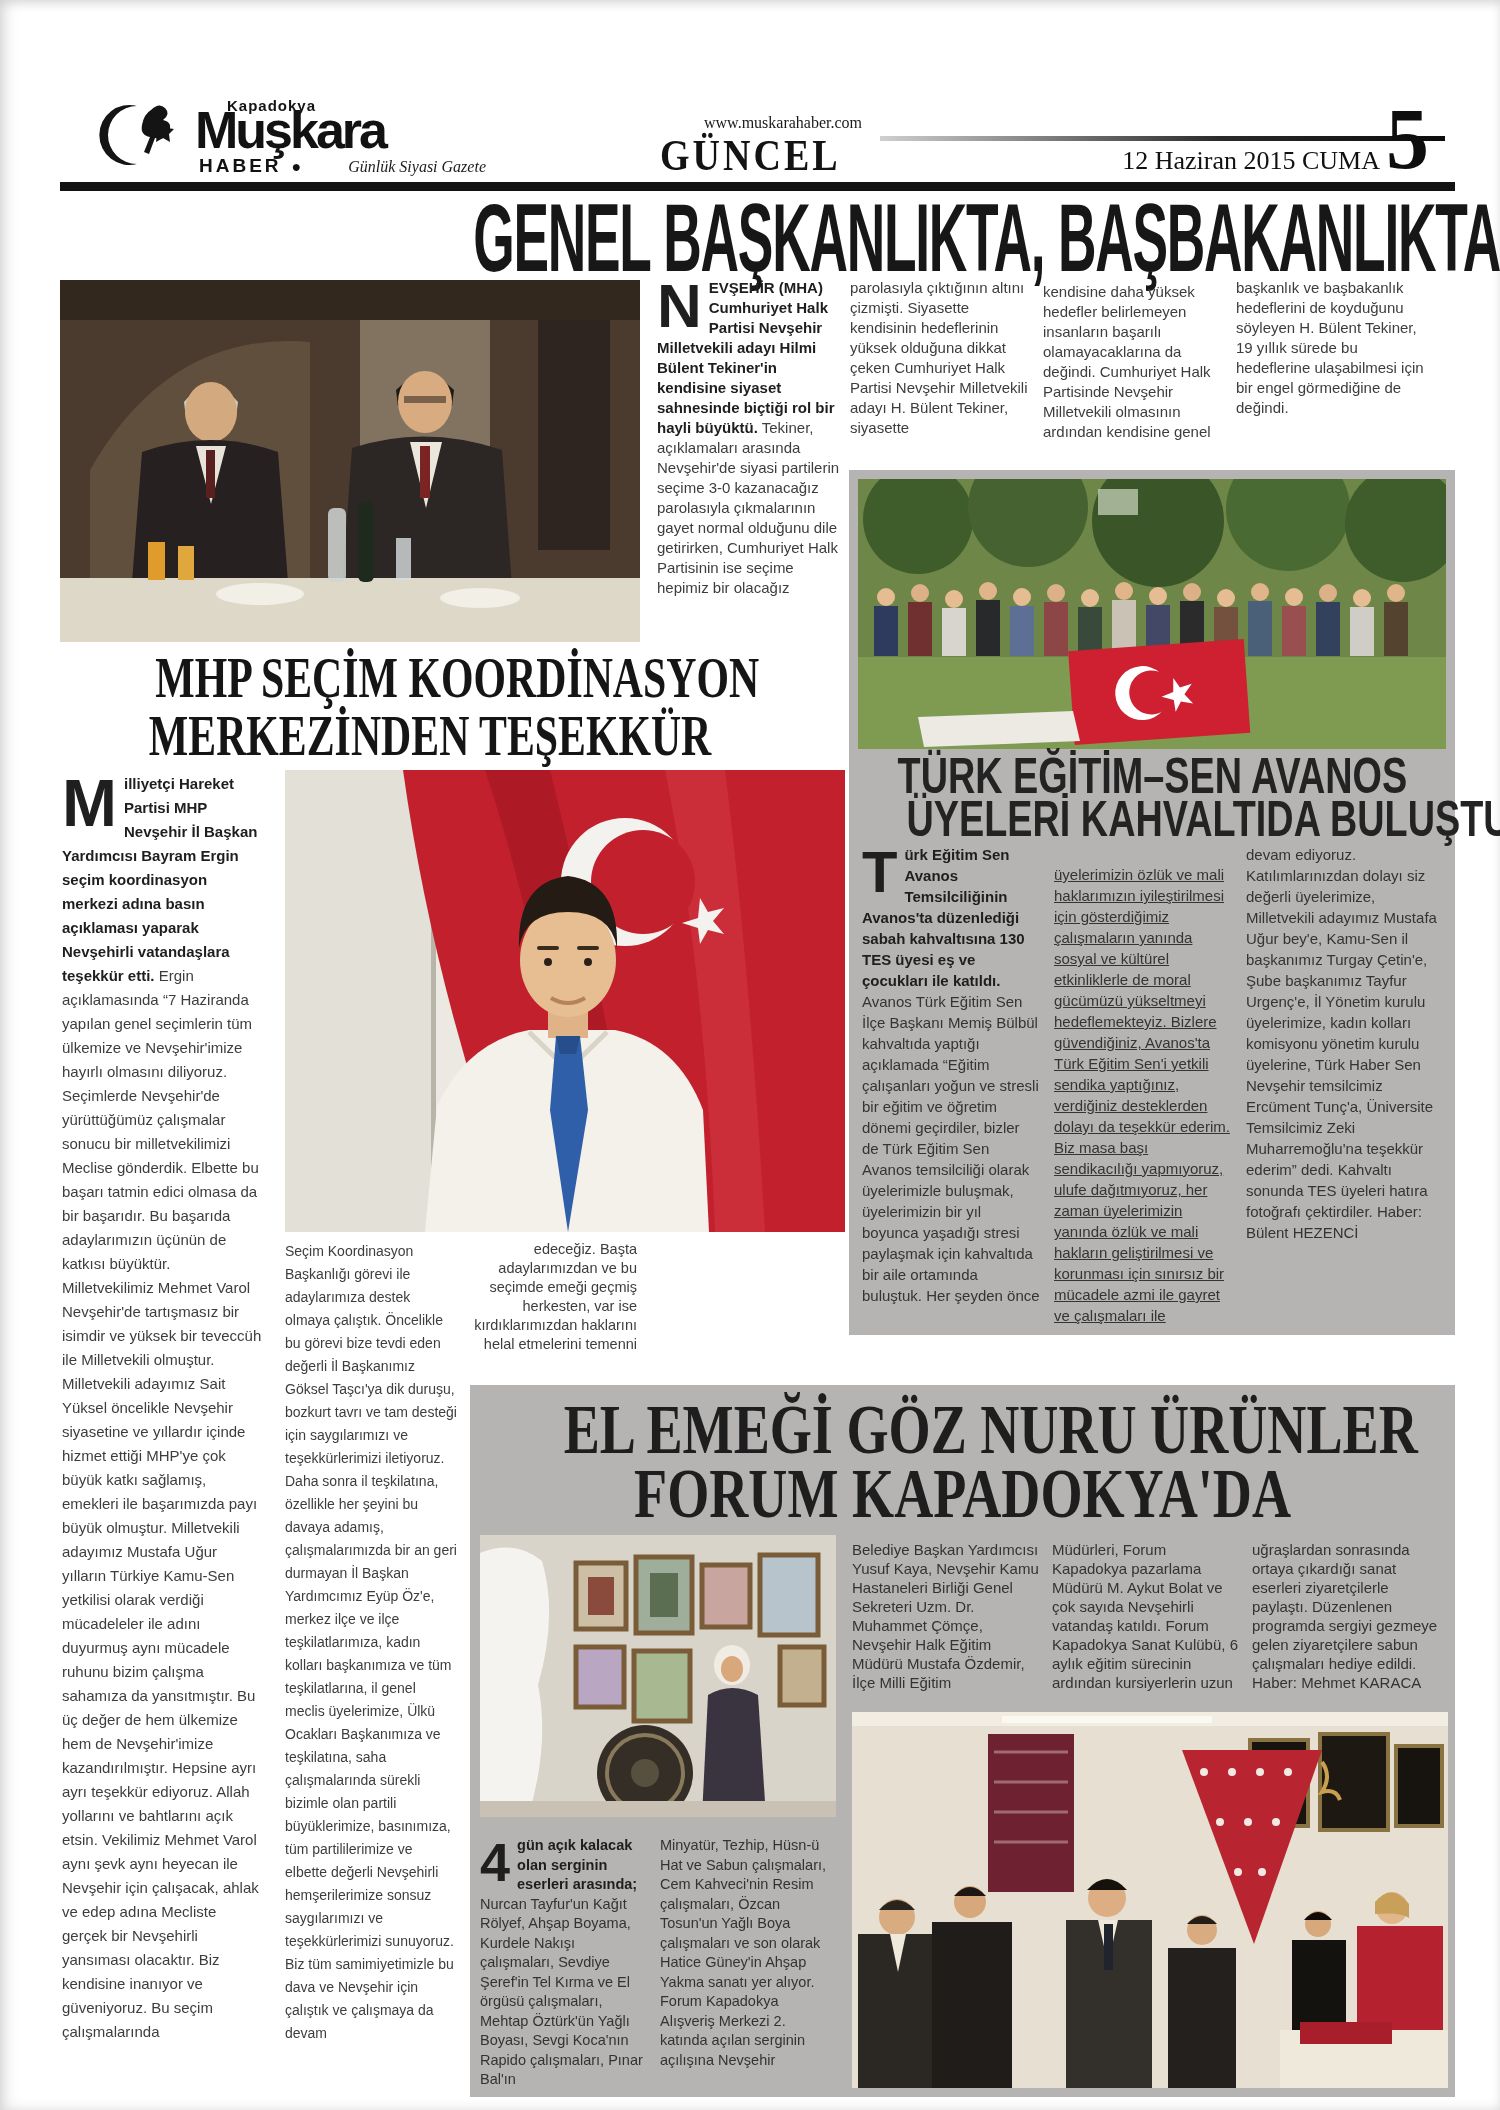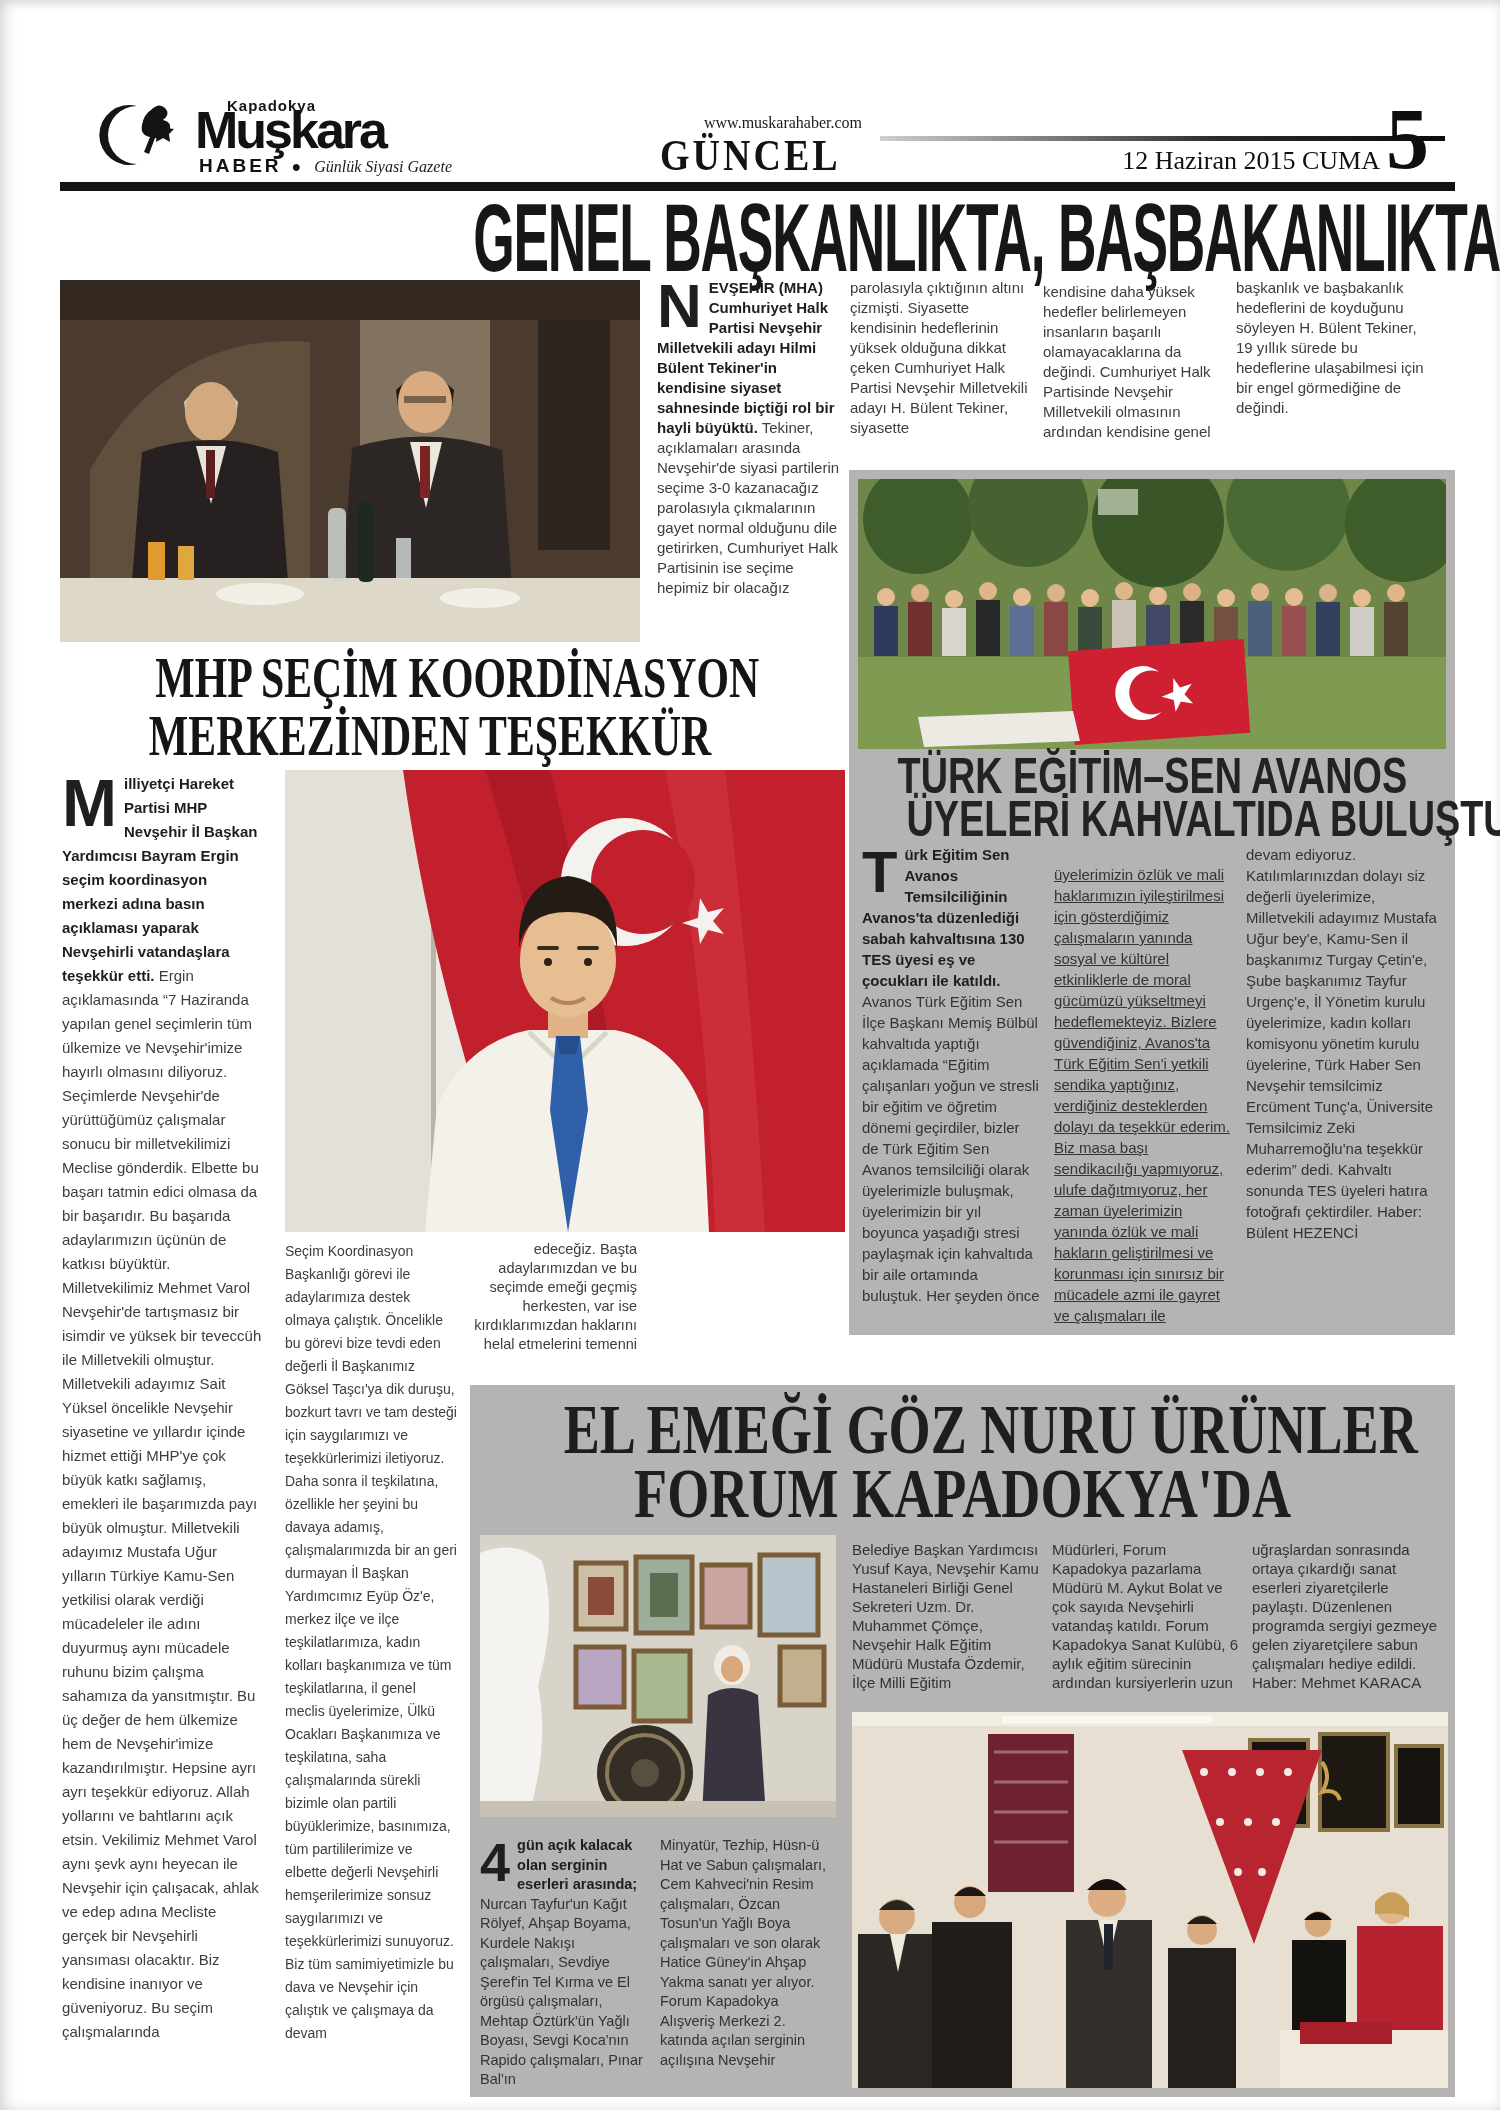--- a/index.html
+++ b/index.html
@@ -7,21 +7,21 @@
         font-family:"Liberation Sans",sans-serif;color:#3b3b3b;overflow:hidden;
         box-shadow:inset 6px 0 14px rgba(0,0,0,.12), inset 0 4px 10px rgba(0,0,0,.08);}
   .abs{position:absolute;}
   
   .logo{left:99px;top:96px;width:470px;height:84px;text-align:right;}
   .logo svg{position:absolute;left:0;top:2px;}
   .kapadokya{position:absolute;left:128px;top:2px;font:bold 15px/15px "Liberation Sans",sans-serif;color:#141414;letter-spacing:1px;}
   .muskara{position:absolute;left:96px;top:8px;font:bold 52px/52px "Liberation Sans",sans-serif;color:#121212;letter-spacing:-3px;}
   .haber-row{position:absolute;left:100px;top:60px;font:bold 19px/19px "Liberation Sans",sans-serif;color:#121212;letter-spacing:3px;}
   .haber-dot{display:inline-block;margin:0 10px;font-size:16px;}
-  .slogan{font:italic 16px/18px "Liberation Serif",serif;letter-spacing:0;font-weight:normal;color:#1c1c1c;}
+  .slogan{font:italic 16px/18px "Liberation Serif",serif;letter-spacing:0;font-weight:normal;color:#1c1c1c;margin-left:34px;}
   .website{left:704px;top:114px;font:16px/18px "Liberation Serif",serif;color:#1a1a1a;}
   .guncel{left:660px;top:130px;font:bold 38px/44px "Liberation Serif",serif;color:#131313;letter-spacing:3px;transform:scaleY(1.15);transform-origin:left top;}
   .grad-line{left:880px;top:136px;width:565px;height:5px;background:linear-gradient(to right,#cfcfcf,#2a2a2a 60%,#0c0c0c);}
   .m-date{left:1030px;top:146px;width:350px;text-align:right;font:26px/30px "Liberation Serif",serif;color:#111;}
   .pageno{left:1386px;top:96px;font:bold 86px/86px "Liberation Serif",serif;color:#0e0e0e;}
   .thick-rule{left:60px;top:182px;width:1395px;height:9px;background:#131313;}
   
   .cond{display:inline-block;white-space:nowrap;transform-origin:center top;}
   .hl-main{left:55px;top:194px;width:1400px;height:84px;text-align:center;
            font:bold 86px/78px "Liberation Sans",sans-serif;color:#171717;letter-spacing:-2px;}

